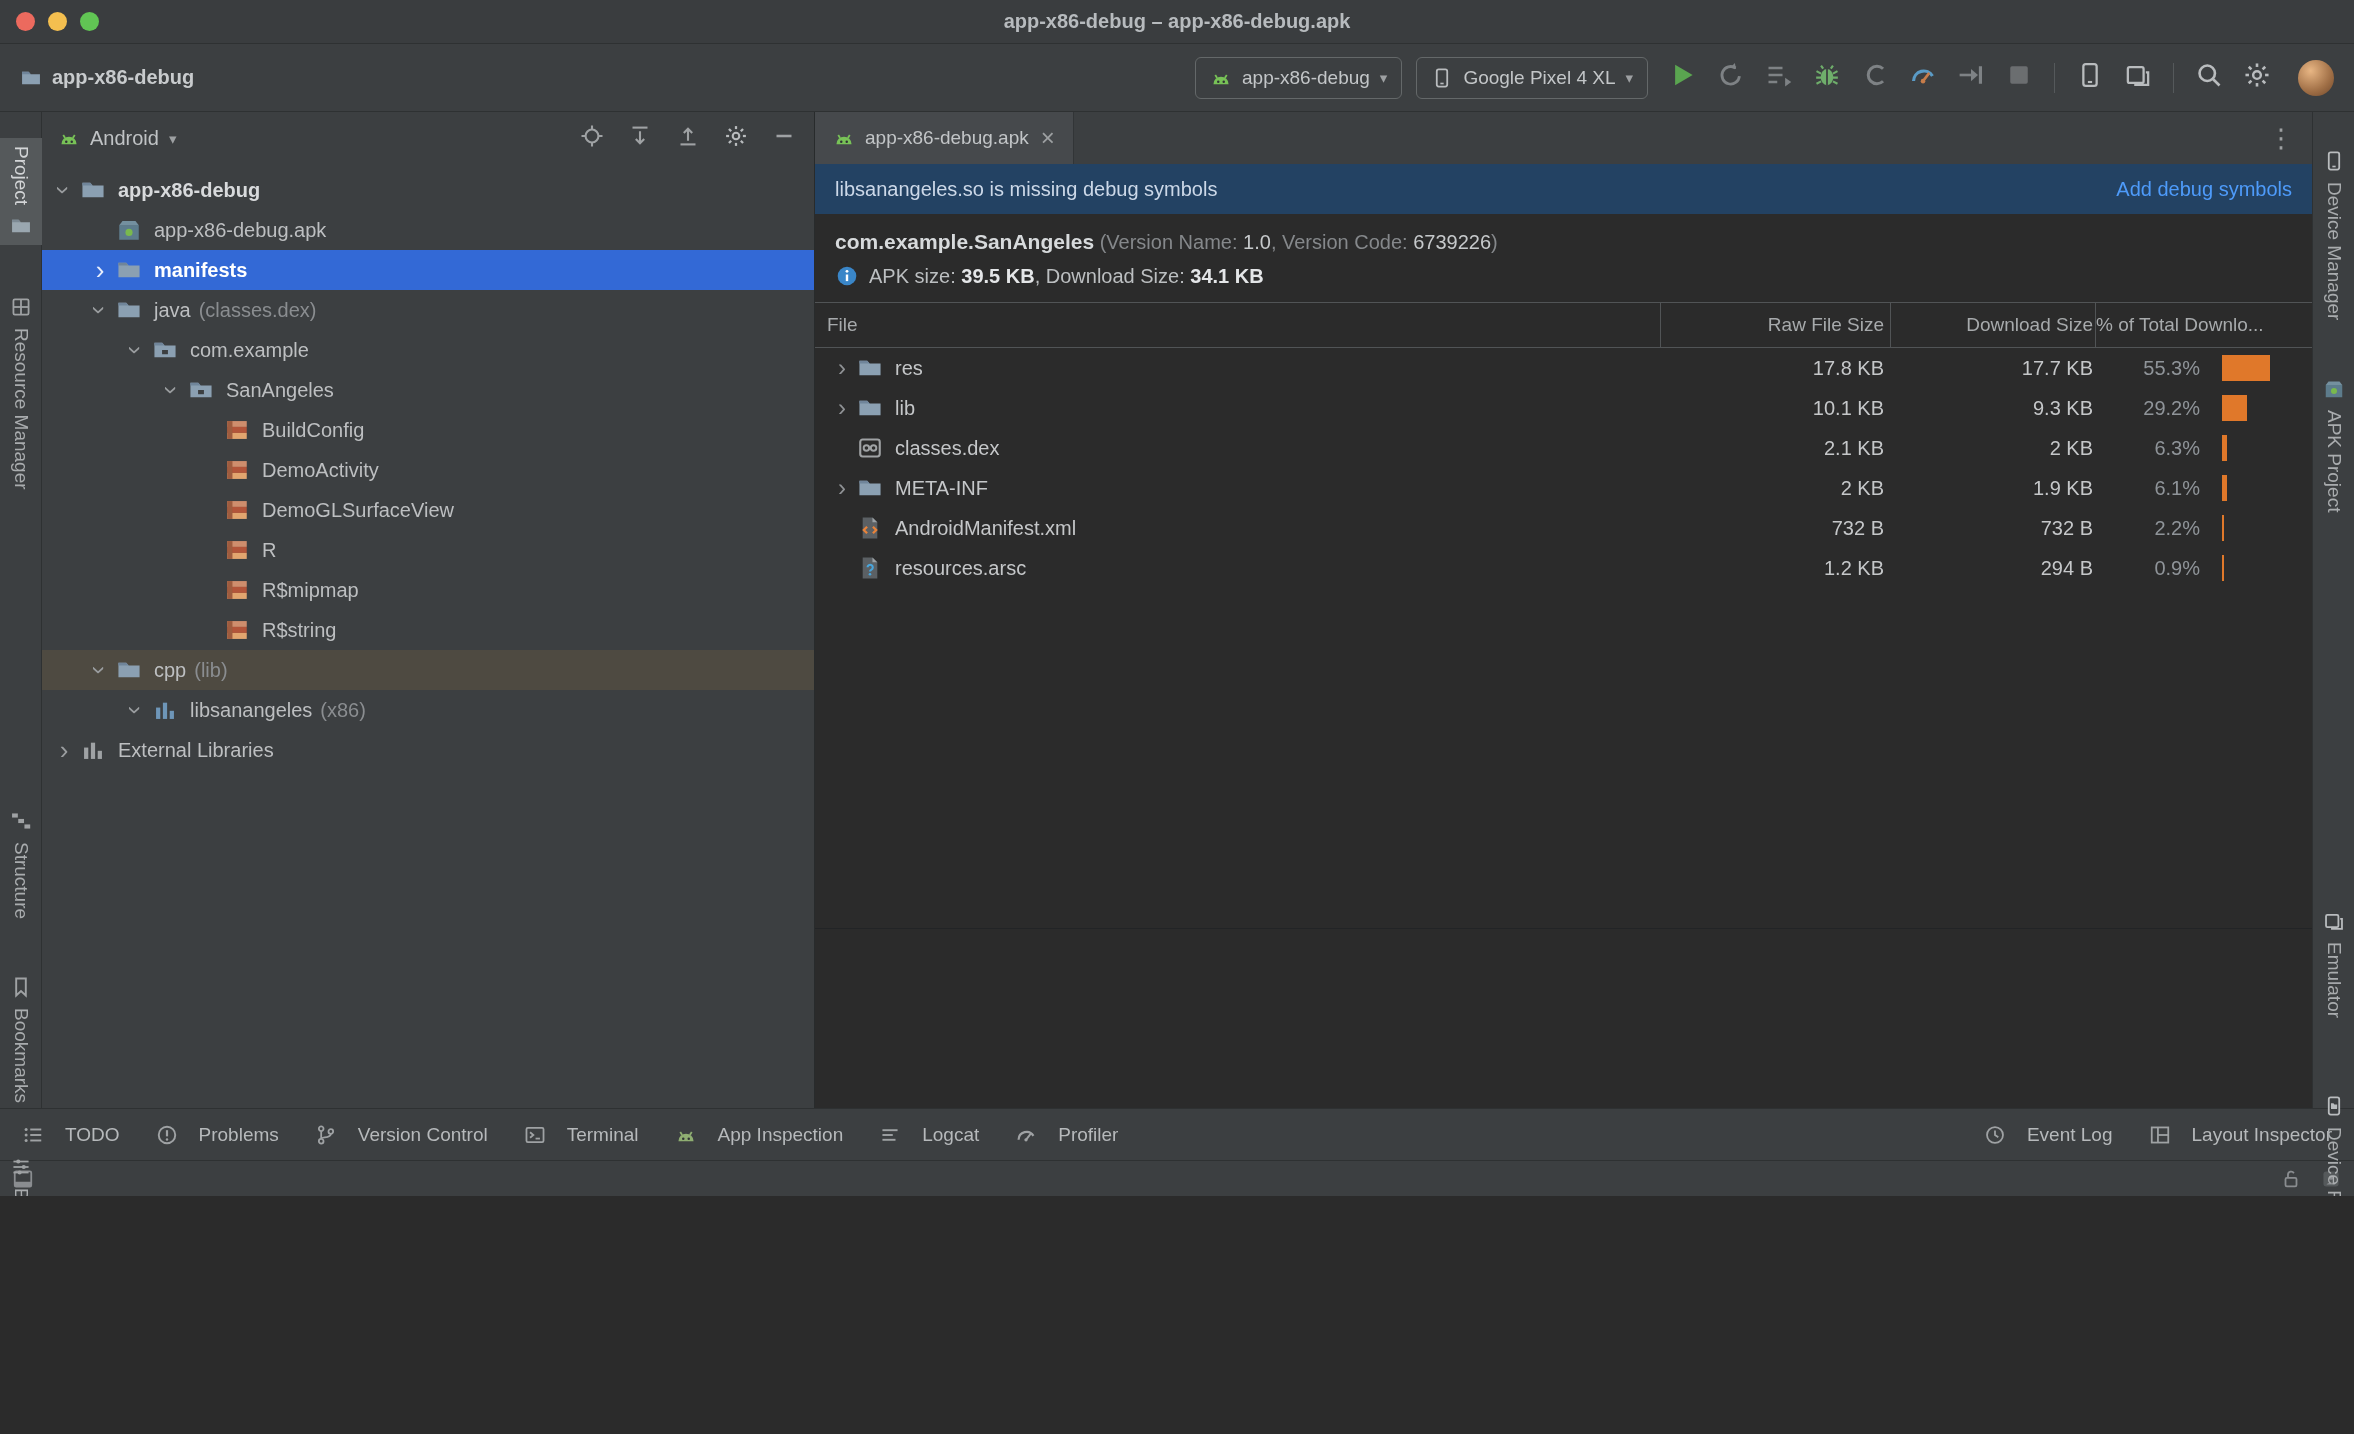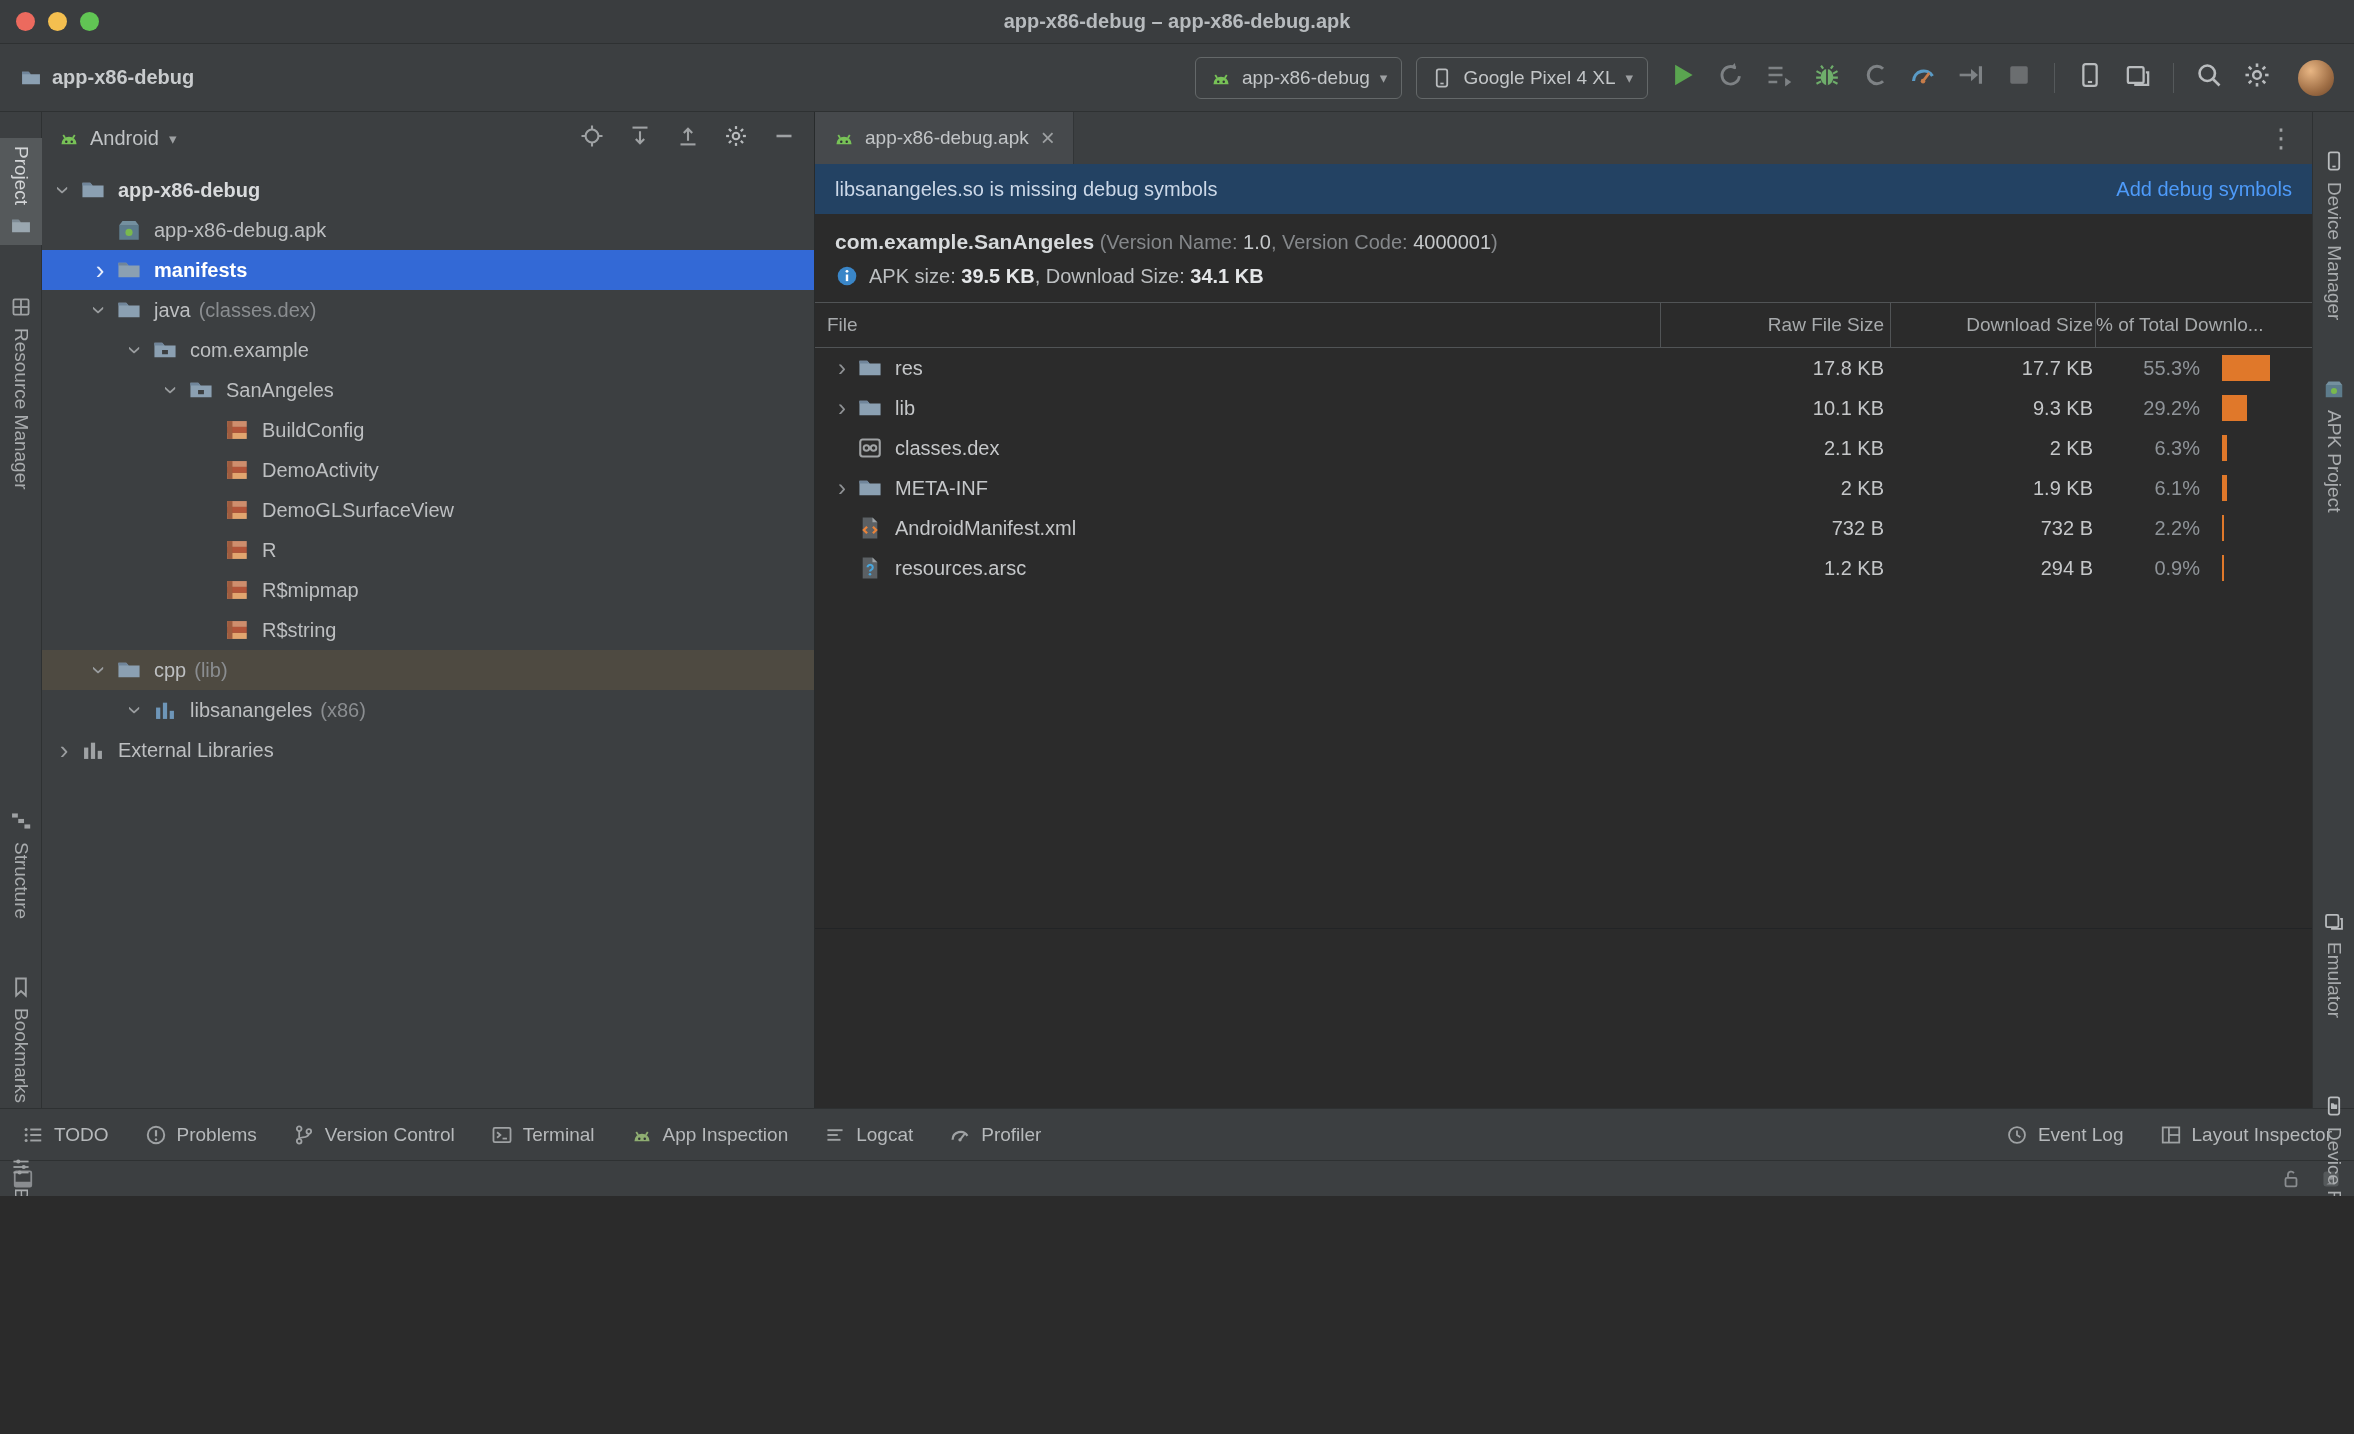--- a/index.html
+++ b/index.html
@@ -91,21 +91,21 @@
   .c-raw{width:230px;text-align:right;padding-right:6px}
   .c-dl{width:205px;text-align:right;padding-right:2px}
   .c-pct{width:105px;text-align:right;color:#8f9499}
   .c-barcol{width:112px;display:flex;align-items:center;padding-left:22px}
   .bar{height:26px;background:#e0782a}
 
   
   .bottombar{height:52px;flex:0 0 auto;border-top:1px solid #2e3132;display:flex;align-items:center;padding:0 22px;background:#3c3f41}
   .bb-left,.bb-right{display:flex;align-items:center;gap:36px}
   .bb-right{margin-left:auto}
-  .bb-item{display:flex;align-items:flex-start;gap:10px;color:#b6b9bb;font-size:19px;cursor:default}
+  .bb-item{display:flex;align-items:flex-start;gap:21px;color:#b6b9bb;font-size:19px;cursor:default}
   .bb-item svg{width:22px;height:22px;display:block}
   .statusbar{height:36px;flex:0 0 auto;border-top:1px solid #2e3132;display:flex;align-items:center;padding:0 12px;background:#3c3f41;gap:18px}
   .statusbar .sb-spacer{flex:1}
   .statusbar svg{width:22px;height:22px;display:block}
 </style>
 </head>
 <body>
 
 <div class="app">
 
@@ -543,21 +543,21 @@
         <span class="tab-more">⋮</span>
       </div>
 
       <div class="apk-panel">
         <div class="banner">
           <span>libsanangeles.so is missing debug symbols</span>
           <span class="blink">Add debug symbols</span>
         </div>
 
         <div class="apk-head">
-          <span class="apk-name">com.example.SanAngeles</span><span class="meta"><span> (Version Name: </span><span class="val">1.0</span><span>, Version Code: </span><span class="val">4000001</span><span>)</span></span>
+          <span class="apk-name">com.example.SanAngeles</span><span class="meta"><span> (Version Name: </span><span class="val">1.0</span><span>, Version Code: </span><span class="val">6739226</span><span>)</span></span>
         </div>
 
         <div class="size-row">
           <span class="iicon">
               <svg viewBox="0 0 16 16">
                 <circle cx="8" cy="8" r="6.2" fill="#3a86c8"></circle>
                 <rect x="7.2" y="7" width="1.6" height="4.4" fill="#fff"></rect>
                 <circle cx="8" cy="4.9" r=".95" fill="#fff"></circle>
               </svg>
             </span>

